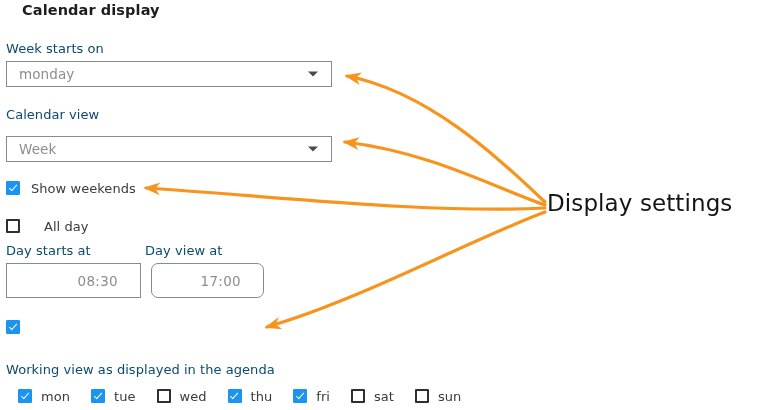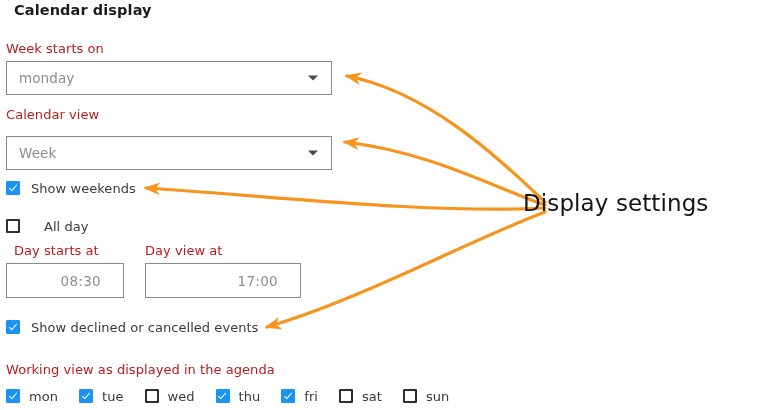--- a/index.html
+++ b/index.html
@@ -27,62 +27,62 @@
     position: absolute;
     left: 0;
     top: 0;
     width: 774px;
     height: 410px;
     pointer-events: none;
     z-index: 5;
   }
   .annot-label {
     position: absolute;
-    left: 523px;
+    left: 547px;
     top: 189px;
     font-size: 23px;
     line-height: 28px;
     color: #141414;
     white-space: nowrap;
     letter-spacing: 0.1px;
     z-index: 6;
     font-family: "DejaVu Sans", "Liberation Sans", sans-serif;
   }
 
   
   .panel {
     position: absolute;
     left: 6px;
     top: 0;
     width: 420px;
   }
 
   .section-title {
     position: absolute;
-    left: 8px;
+    left: 16px;
     top: 2px;
     font-size: 14.5px;
     font-weight: bold;
     color: #1d1d1d;
     letter-spacing: 0.1px;
   }
 
   .field-label {
     position: absolute;
     font-size: 13px;
-    color: #b91c1c;
+    color: #0c4a6e;
     letter-spacing: 0.05px;
   }
 
   .select-box {
     position: absolute;
     box-sizing: border-box;
     border: 1px solid #8a8a8a;
     background: #ffffff;
-    height: 34px;
+    height: 26px;
     width: 326px;
     left: 0px;
   }
   .select-value {
     position: absolute;
     left: 12px;
     top: 50%;
     transform: translateY(-50%);
     font-size: 13.5px;
     color: #8d8d8d;
@@ -155,21 +155,21 @@
     right: 22px;
     top: 50%;
     transform: translateY(-50%);
     font-size: 13.5px;
     color: #8d8d8d;
     letter-spacing: 0.3px;
   }
 
   .days-row {
     position: absolute;
-    left: 0px;
+    left: 12px;
     top: 387px;
     display: flex;
     align-items: center;
   }
   .day-item {
     display: flex;
     align-items: center;
     height: 18px;
   }
   .day-item .cb-label {
@@ -202,33 +202,32 @@
     <div class="cb-row" style="left:0px; top:179px;">
       <span class="cb on"></span>
       <span class="cb-label">Show weekends</span>
     </div>
 
     <div class="cb-row" style="left:0px; top:217px;gap:13px;">
       <span class="cb off"></span>
       <span class="cb-label">All day</span>
     </div>
 
-    <div class="field-label" style="left:0px; top:243px;margin-left:8px;">Day starts at</div>
+    <div class="field-label" style="left:0px; top:243px;">Day starts at</div>
     <div class="field-label" style="left:139px; top:243px;">Day view at</div>
 
-    <div class="time-box" style="left:0px; top:263px; width:118px;">
+    <div class="time-box" style="left:0px; top:263px; width:135px;">
       <span class="time-value">08:30</span>
     </div>
-    <div class="time-box" style="left:139px; top:263px; width:156px;">
+    <div class="time-box" style="left:145px; top:263px; width:113px;border-radius:7px;">
       <span class="time-value">17:00</span>
     </div>
 
     <div class="cb-row" style="left:0px; top:318px;">
       <span class="cb on"></span>
-      <span class="cb-label">Show declined or cancelled events</span>
     </div>
 
     <div class="field-label" style="left:0px; top:362px;">Working view as displayed in the agenda</div>
 
     <div class="days-row">
       <div class="day-item">
         <span class="cb on"></span>
         <span class="cb-label">mon</span>
       </div>
       <span class="day-gap"></span>

